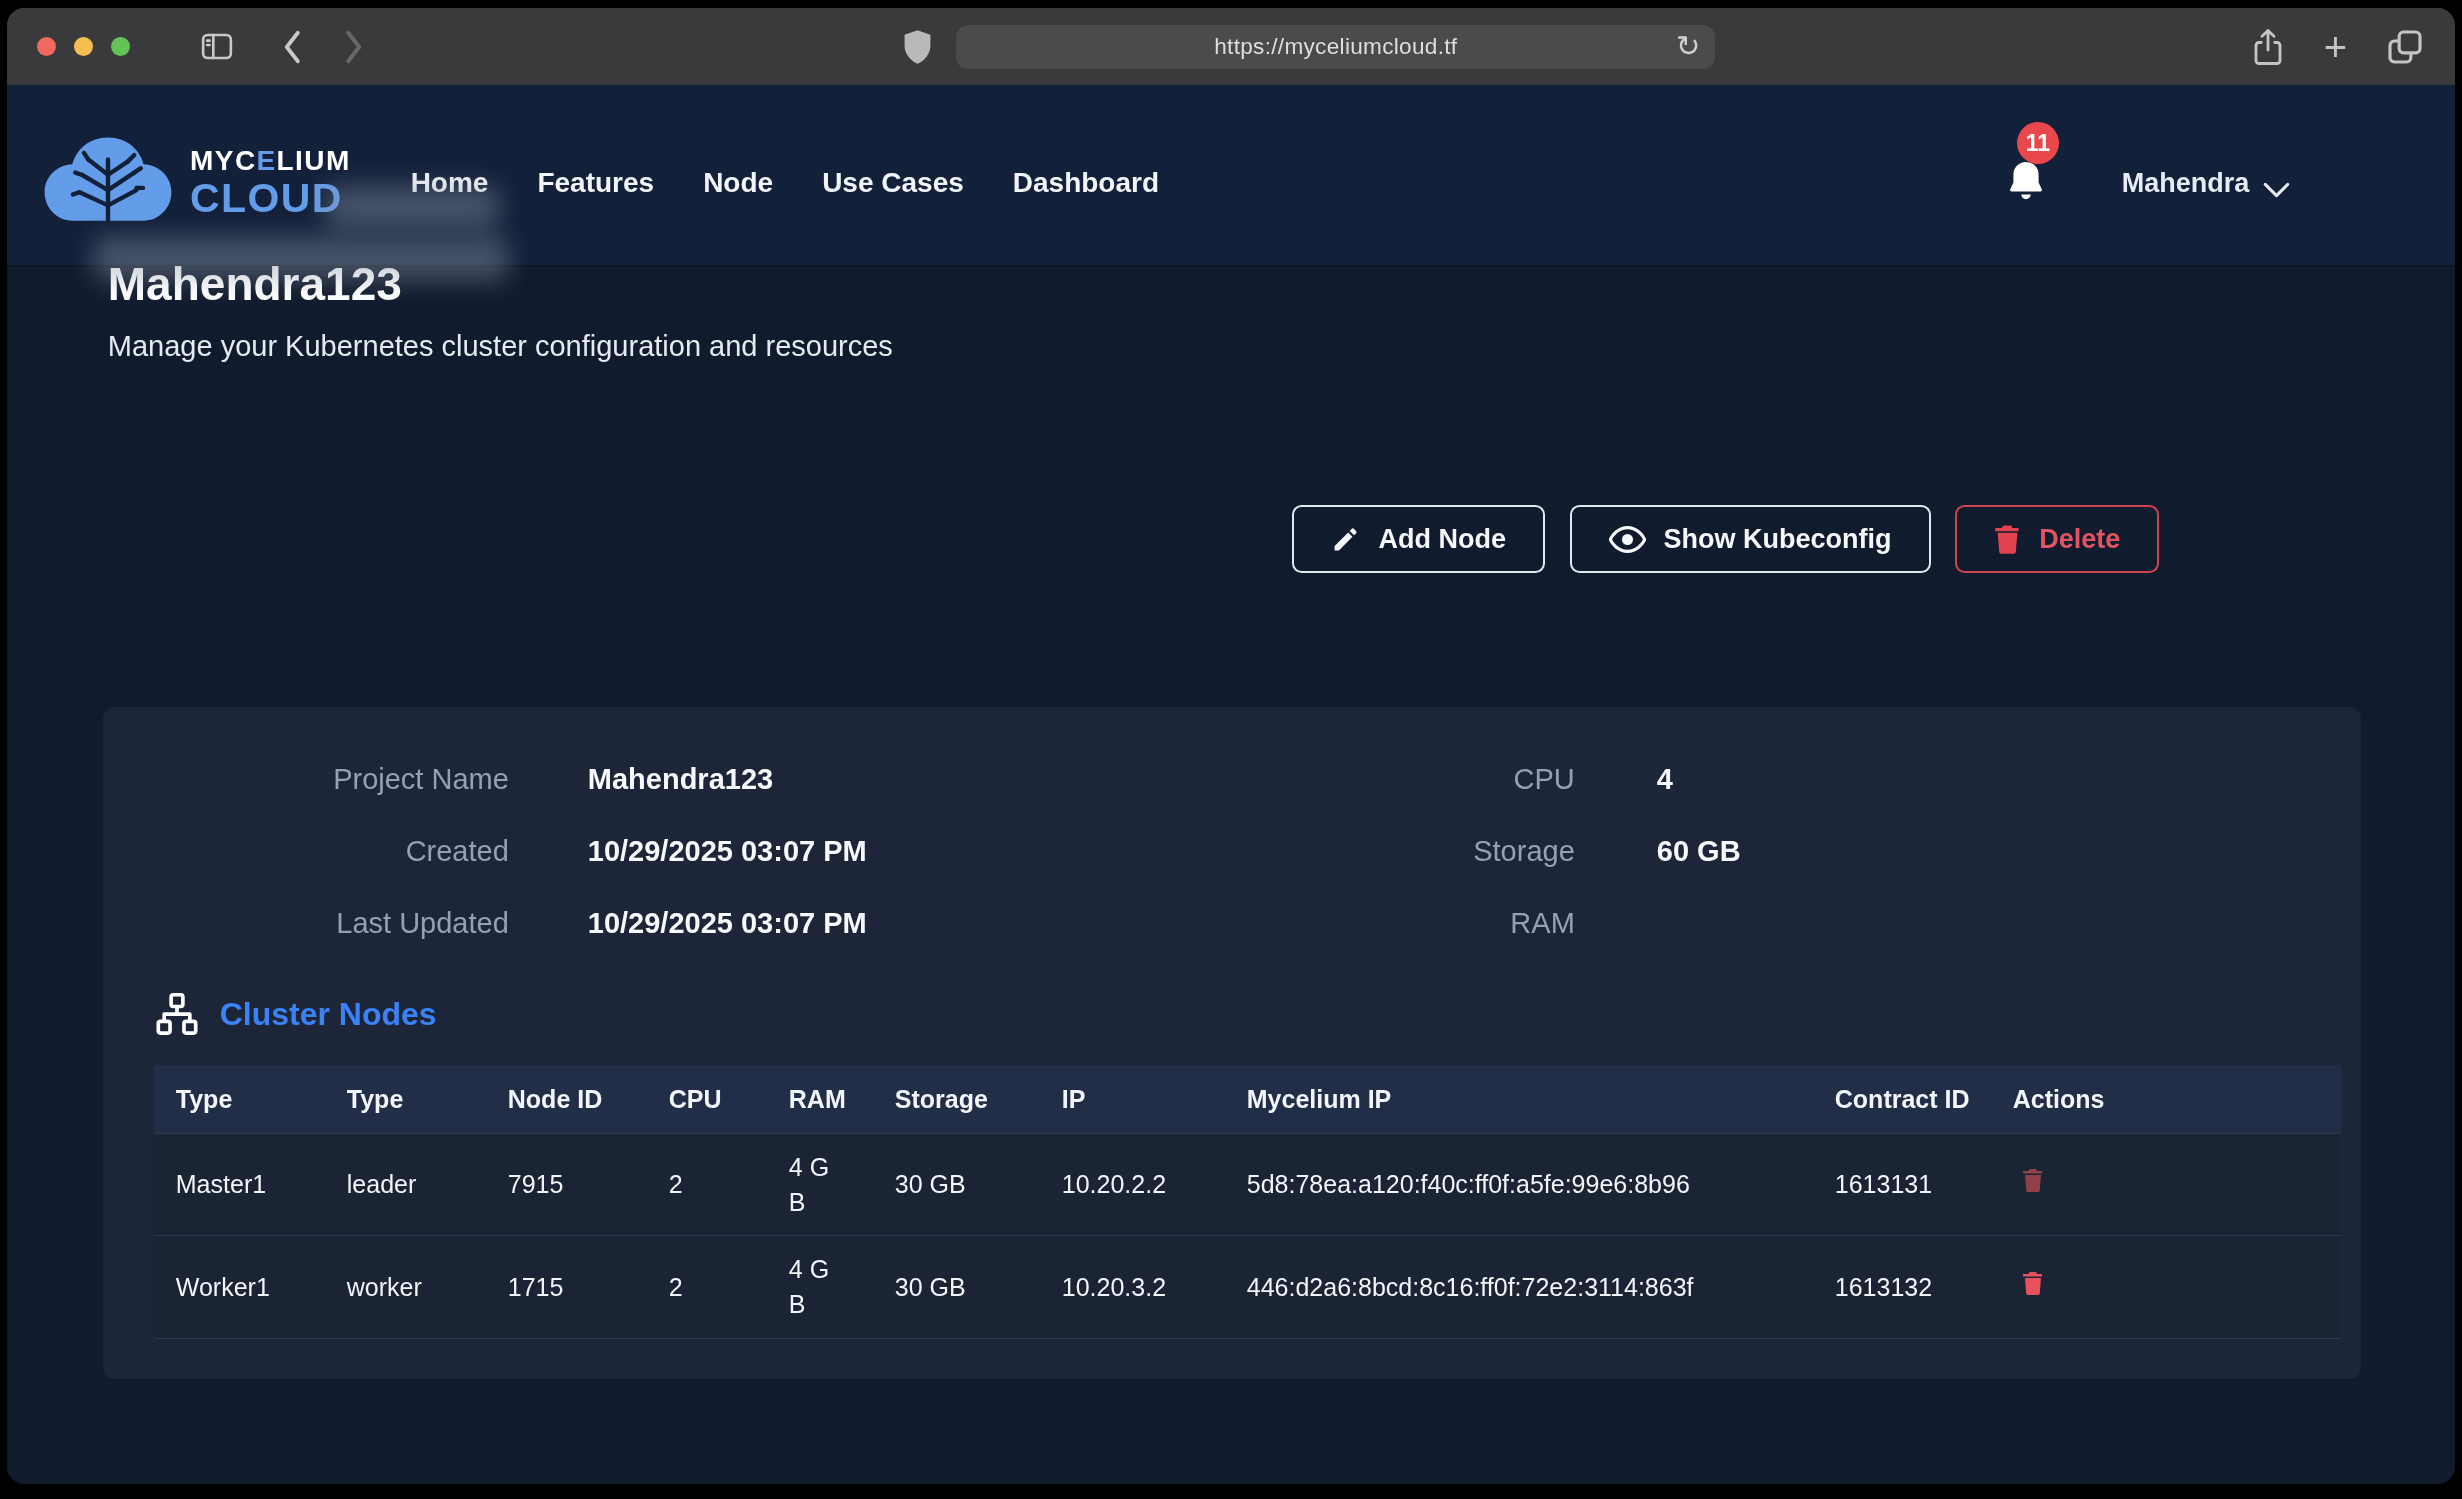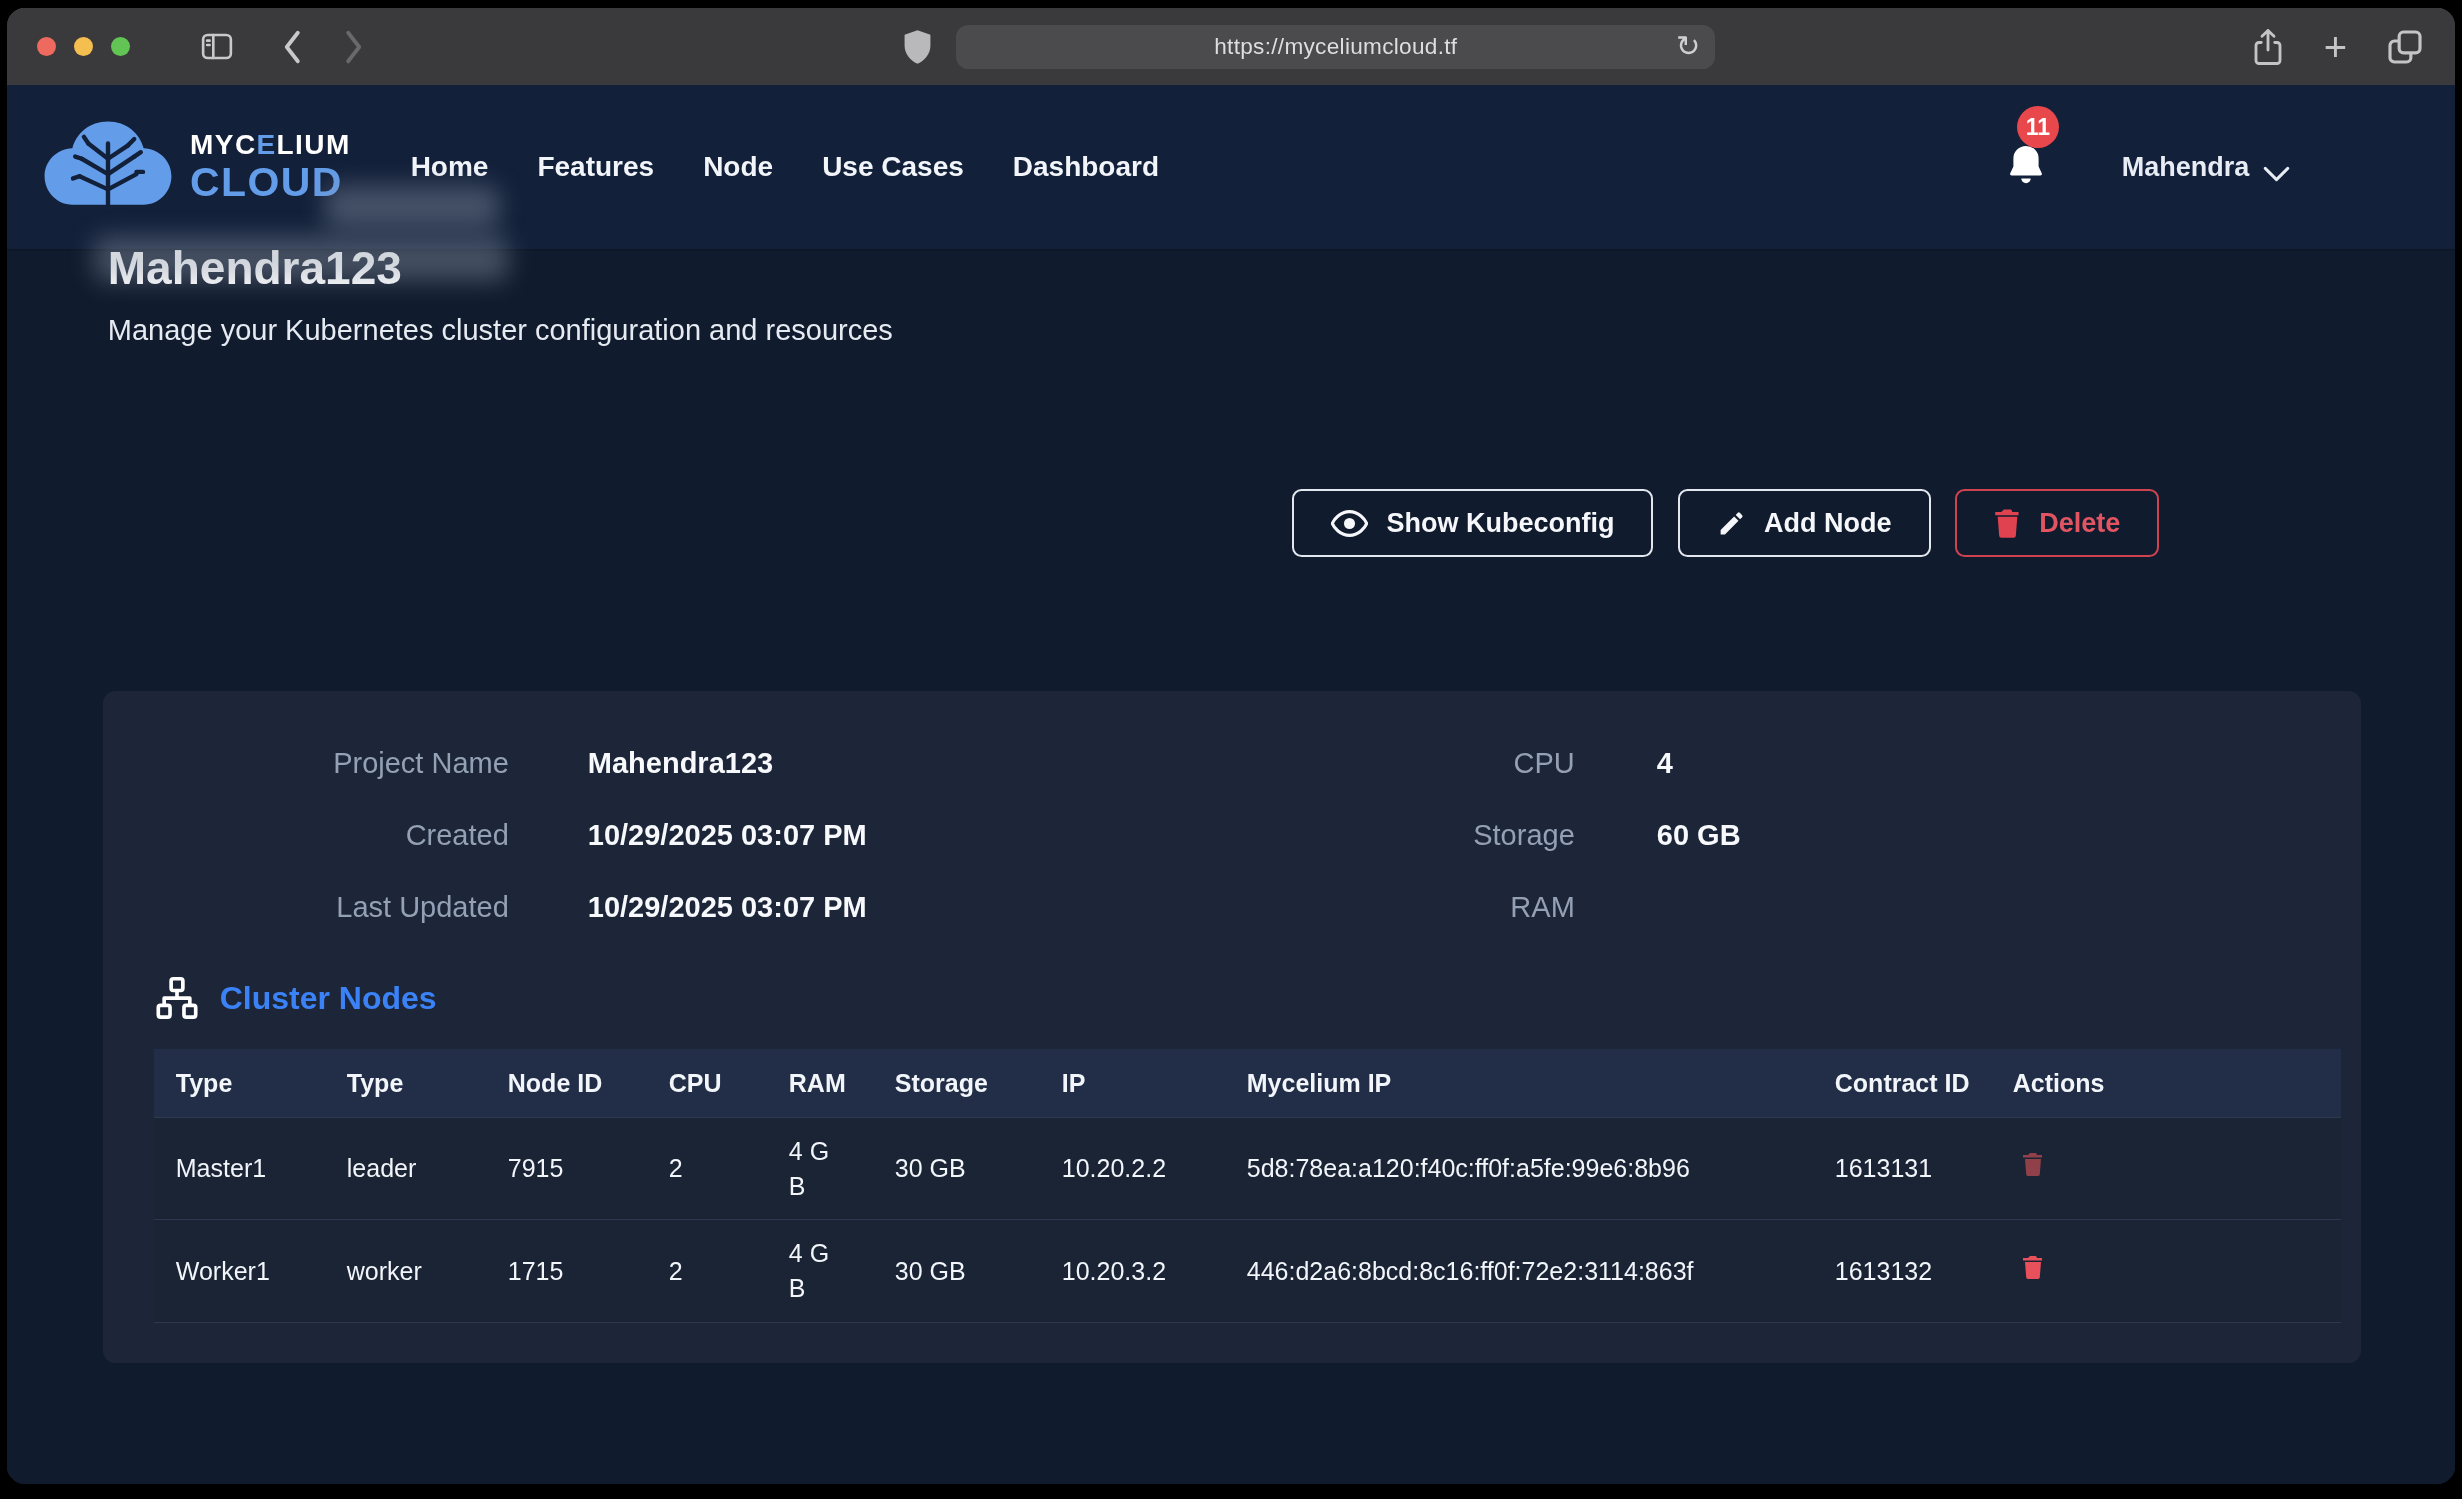--- a/index.html
+++ b/index.html
@@ -33,21 +33,21 @@
   .urlbar .url-text { font-size:22.6px; color:#dedee0; letter-spacing:0.3px; }
   .urlbar .refresh { position:absolute; right:15px; top:50%; transform:translateY(-53%);
     font-size:29px; color:#cfcfd1; line-height:1; }
   .chrome-right { display:flex; gap:38px; align-items:center; margin-left:0; }
 
   
   .page { flex:1; position:relative; background:#111b2e; overflow:hidden; }
 
   .navbar {
     position:relative; z-index:5; height:164px; background:#13203a;
-    display:flex; align-items:center; padding:0 0 0 31px;
+    display:flex; align-items:center; padding:16px 0 0 31px;
     box-shadow:0 1.4px 0 rgba(0,0,0,.18);
   }
   .brand { display:flex; align-items:center; gap:12.3px; }
   .brand-icon svg { display:block; }
   .brand-text { display:flex; flex-direction:column; line-height:1; }
   .brand-l1 { font-size:28px; font-weight:800; color:#ffffff; letter-spacing:1.4px; }
   .brand-l1 .accent { color:#639ce8; }
   .brand-l2 { font-size:41px; font-weight:800; color:#639ce8; letter-spacing:1.4px; margin-top:2.7px; }
   .nav-links { display:flex; gap:49px; margin-left:60px; }
   .nav-link { font-size:28px; font-weight:700; color:#f2f5f9; cursor:pointer; }
@@ -224,31 +224,31 @@
     <div class="redact redact-1"></div>
     <div class="redact redact-2"></div>
 
     <div class="hero">
       <h1 class="page-title">Mahendra123</h1>
       <div class="page-sub">Manage your Kubernetes cluster configuration and resources</div>
     </div>
 
     <div class="actions-row">
       <button class="btn">
+        <svg width="29" height="29" viewBox="0 0 24 24" fill="#f5f7fa">
+          <path d="M3 17.4V21h3.6L17.8 9.8 14.2 6.2 3 17.4zM20.8 6.8a1.2 1.2 0 0 0 0-1.7l-1.9-1.9a1.2 1.2 0 0 0-1.7 0l-1.7 1.7 3.6 3.6 1.7-1.7z"></path>
+        </svg>
+        <span>Add Node</span>
+      </button>
+      <button class="btn">
         <svg width="37" height="27" viewBox="0 0 28 20">
           <path d="M14 1C7 1 2.2 7 1 10c1.2 3 6 9 13 9s11.8-6 13-9C25.8 7 21 1 14 1z" fill="none" stroke="#f5f7fa" stroke-width="2.4"></path>
           <circle cx="14" cy="10" r="4.2" fill="#f5f7fa"></circle>
         </svg>
         <span>Show Kubeconfig</span>
-      </button>
-      <button class="btn">
-        <svg width="29" height="29" viewBox="0 0 24 24" fill="#f5f7fa">
-          <path d="M3 17.4V21h3.6L17.8 9.8 14.2 6.2 3 17.4zM20.8 6.8a1.2 1.2 0 0 0 0-1.7l-1.9-1.9a1.2 1.2 0 0 0-1.7 0l-1.7 1.7 3.6 3.6 1.7-1.7z"></path>
-        </svg>
-        <span>Add Node</span>
       </button>
       <button class="btn danger">
         <svg width="27" height="30" viewBox="0 0 22 24" fill="#e0434f">
           <path d="M8 1h6l1 2h5v2.6H1V3h5l2-2zM3 7h16l-1.2 15.2a1.8 1.8 0 0 1-1.8 1.8H6a1.8 1.8 0 0 1-1.8-1.8L3 7z"></path>
         </svg>
         <span>Delete</span>
       </button>
     </div>
 
     <div class="card">

